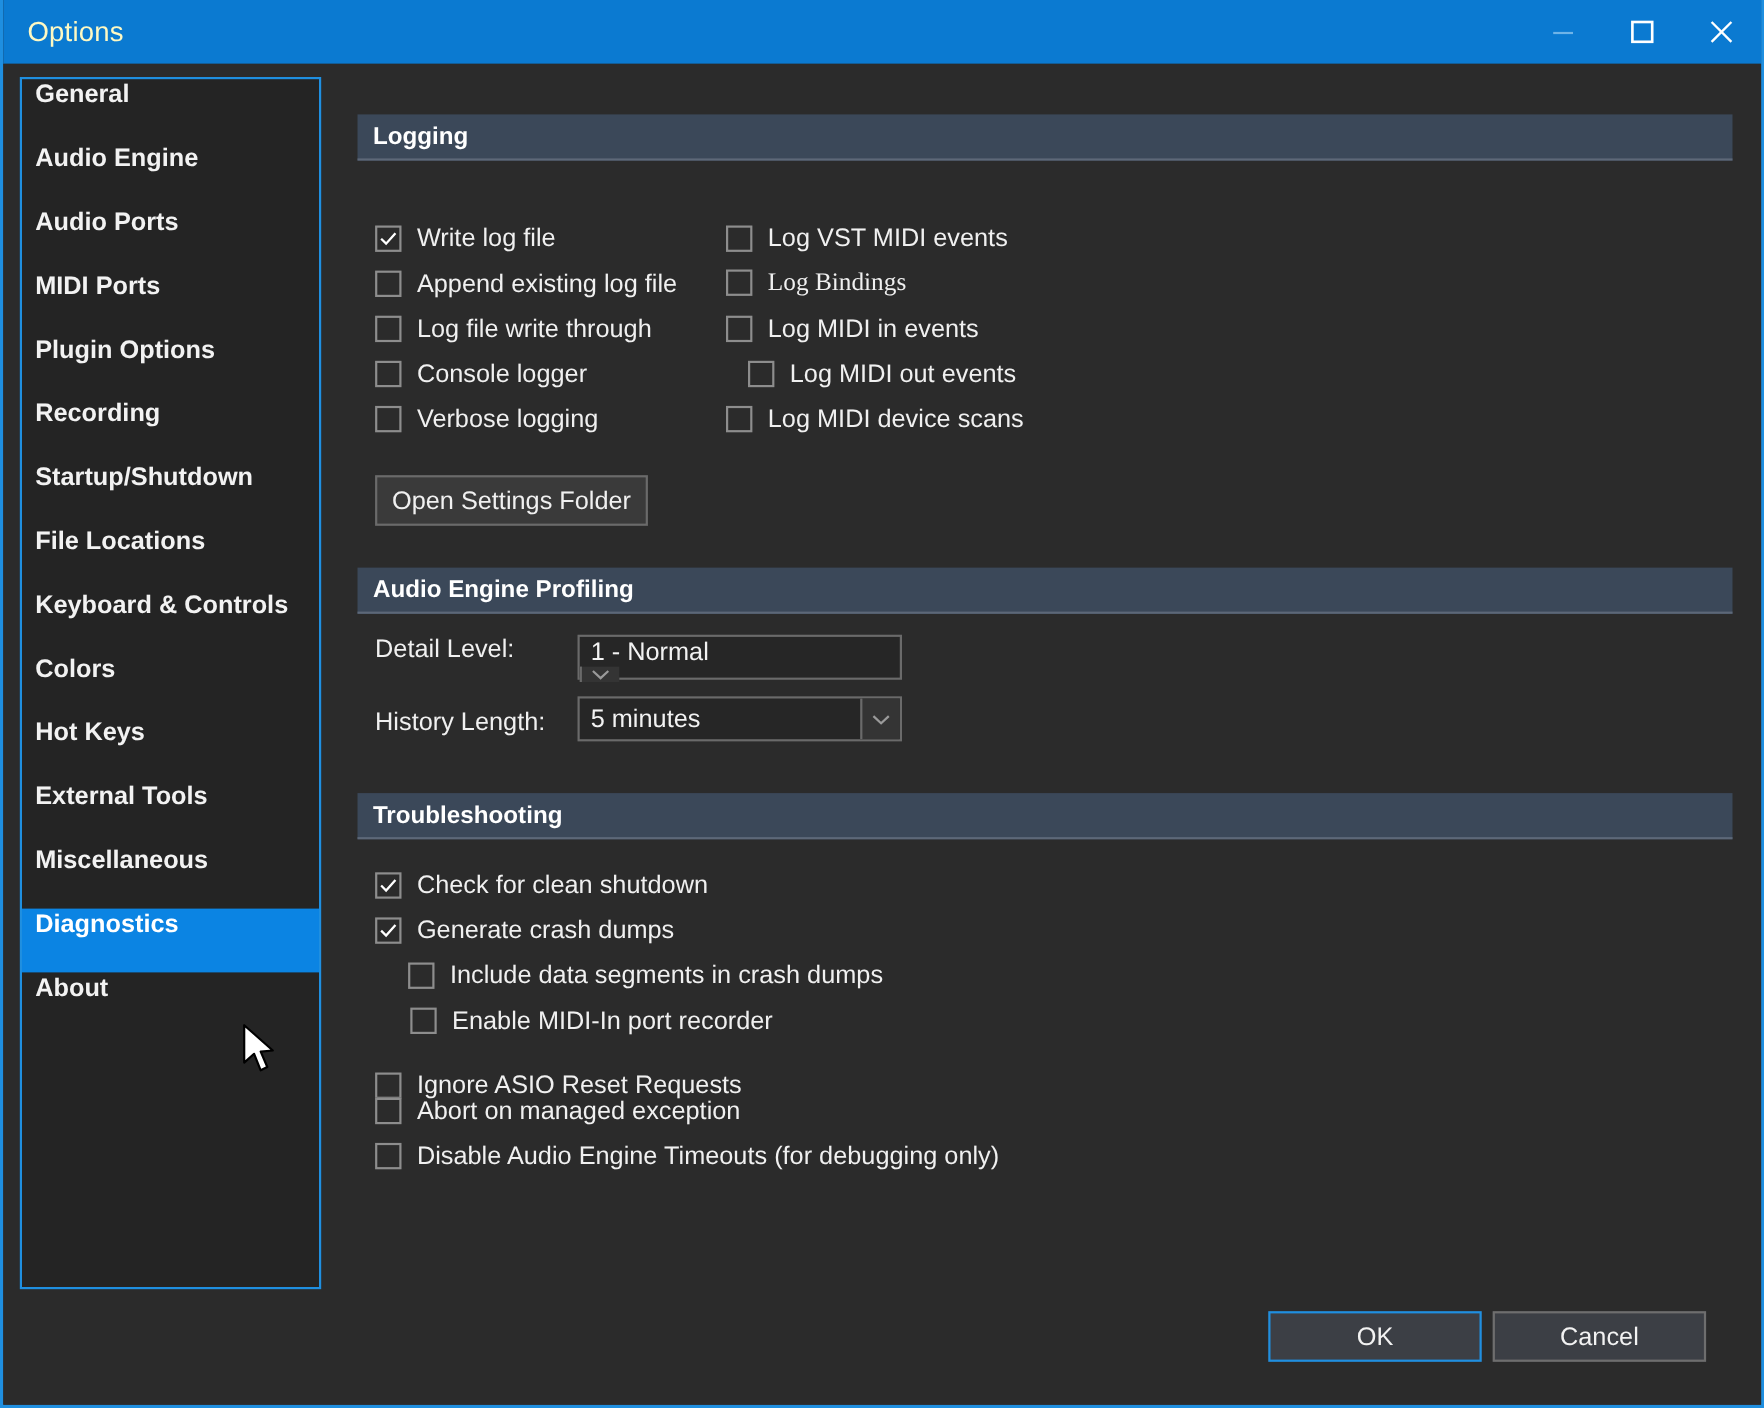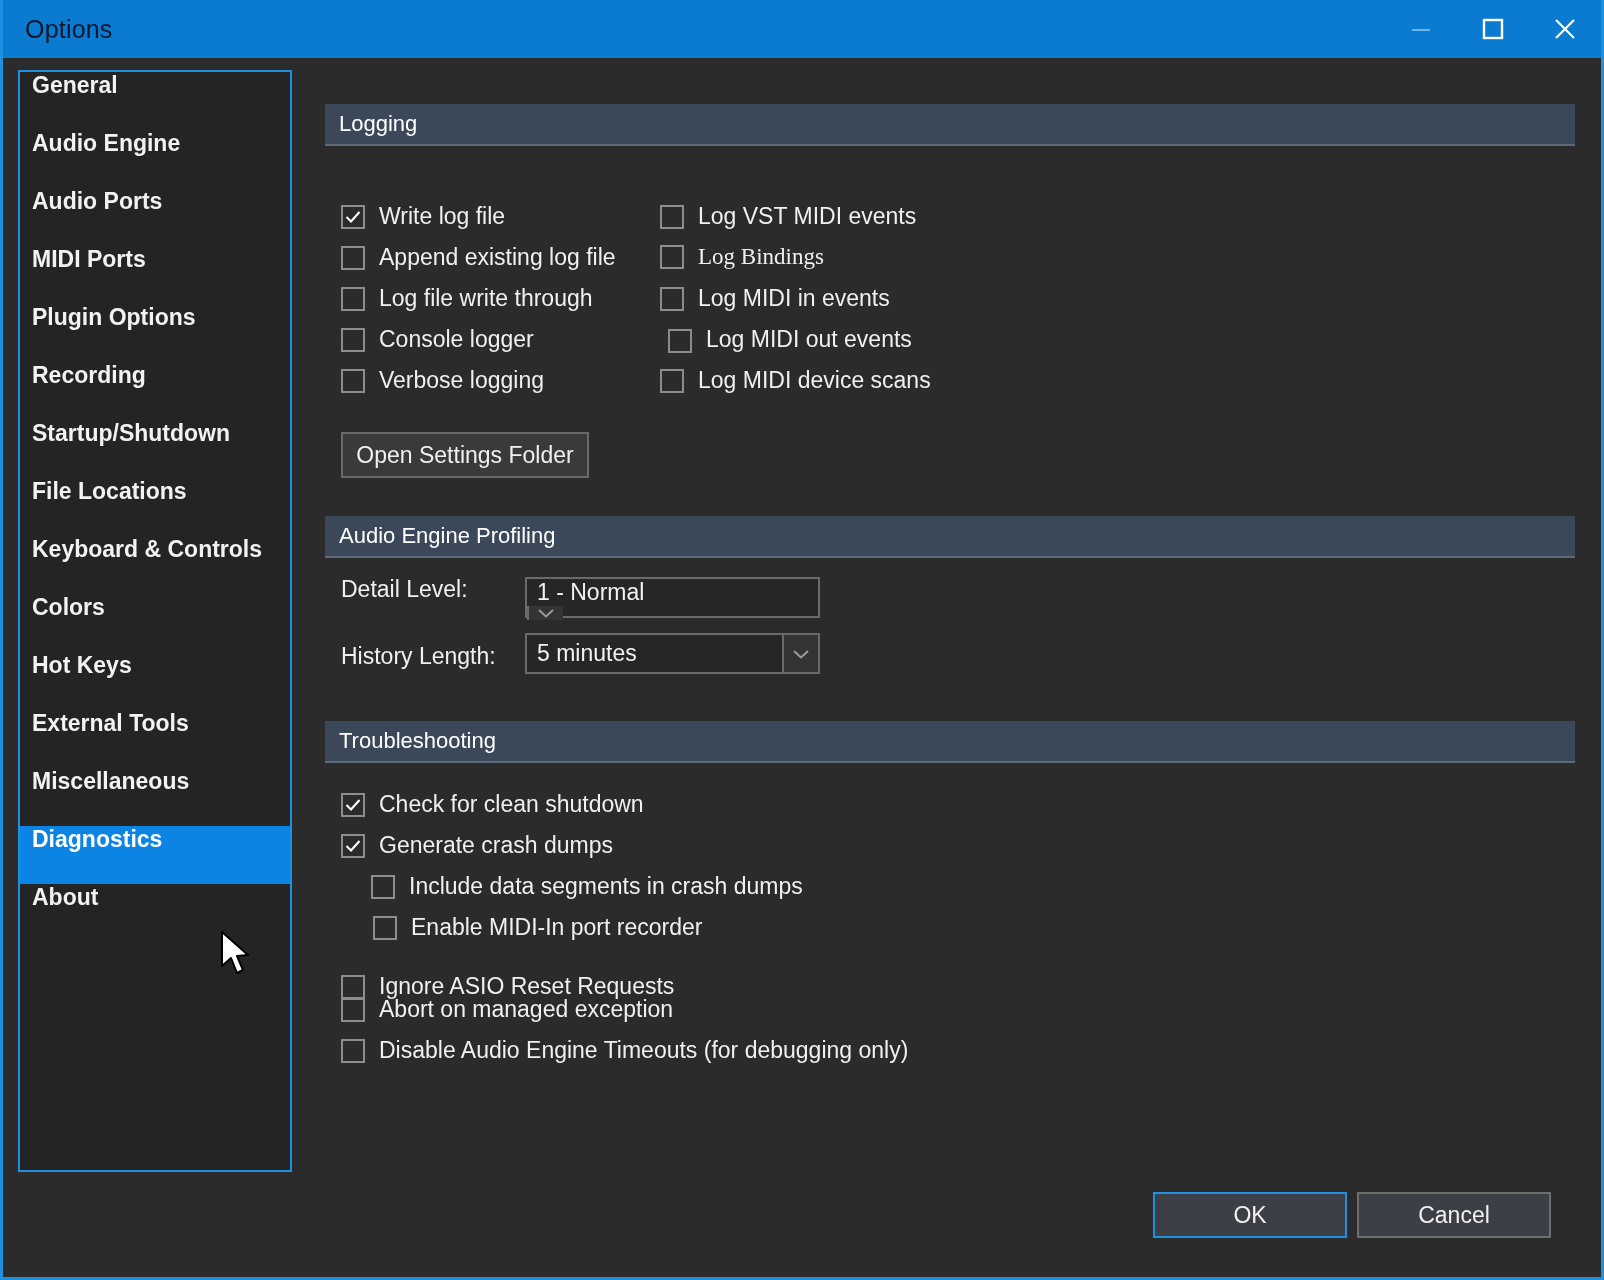--- a/index.html
+++ b/index.html
@@ -26,21 +26,21 @@
   
   .titlebar {
     height: 58px;
     background: #0b7ad1;
     display: flex;
     align-items: center;
     flex: 0 0 auto;
     position: relative;
   }
   .title-text {
-    color: #0f172a;
+    color: #fef9c3;
     font-size: 25px;
     padding-left: 22px;
     letter-spacing: .2px;
     white-space: nowrap;
   }
   .title-spacer { flex: 1 1 auto; }
   .win-btn {
     width: 72px; height: 58px;
     display: flex; align-items: center; justify-content: center;
     cursor: default;
@@ -90,21 +90,21 @@
     left: 17px;
     width: 1250px;
     height: 42px;
     background: #3b4859;
     border-bottom: 2px solid #5d6878;
     display: flex;
     align-items: center;
     padding-left: 14px;
     color: #ffffff;
     font-size: 22px;
-    font-weight: normal;
+    font-weight: bold;
     white-space: nowrap;
   }
 
   .cb-row {
     position: absolute;
     display: flex;
     align-items: center;
     white-space: nowrap;
     cursor: default;
   }
@@ -303,21 +303,21 @@
         <span class="cb-label">Log VST MIDI events</span>
       </div>
       <div class="cb-row" style="left:352px; top:186px;font-family:Liberation Serif, serif;">
         <span class="cb-box"></span>
         <span class="cb-label">Log Bindings</span>
       </div>
       <div class="cb-row" style="left:352px; top:227px;">
         <span class="cb-box"></span>
         <span class="cb-label">Log MIDI in events</span>
       </div>
-      <div class="cb-row" style="left:360px; top:268px;align-items:flex-end;">
+      <div class="cb-row" style="left:372px; top:268px;">
         <span class="cb-box"></span>
         <span class="cb-label">Log MIDI out events</span>
       </div>
       <div class="cb-row" style="left:352px; top:309px;">
         <span class="cb-box"></span>
         <span class="cb-label">Log MIDI device scans</span>
       </div>
 
       <div class="btn" style="left:33px; top:374px; width:248px; height:46px;">
         <span>Open Settings Folder</span>

